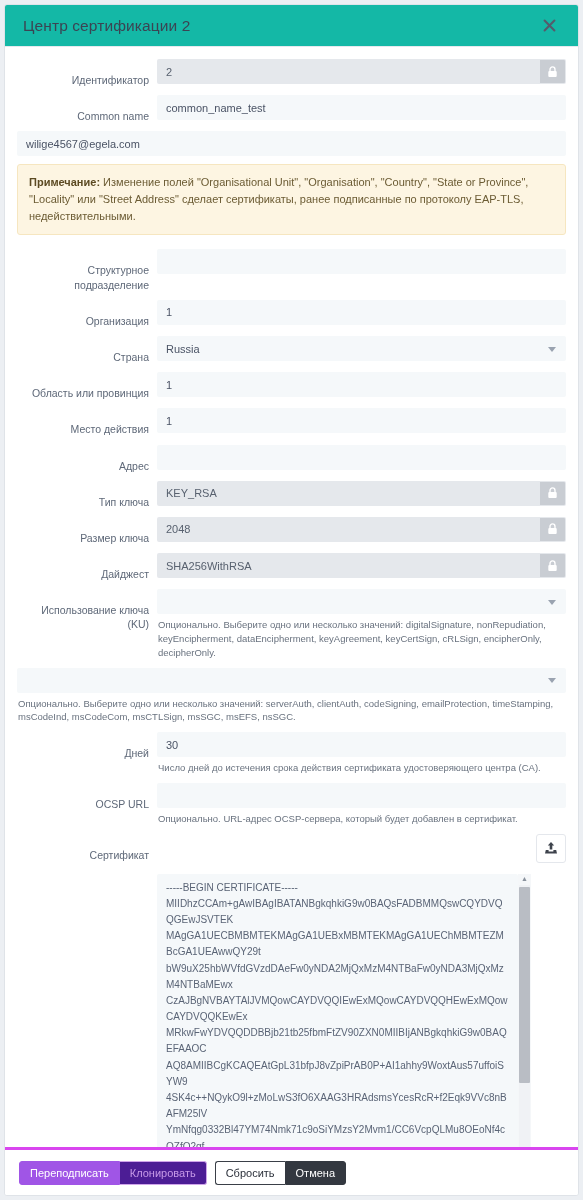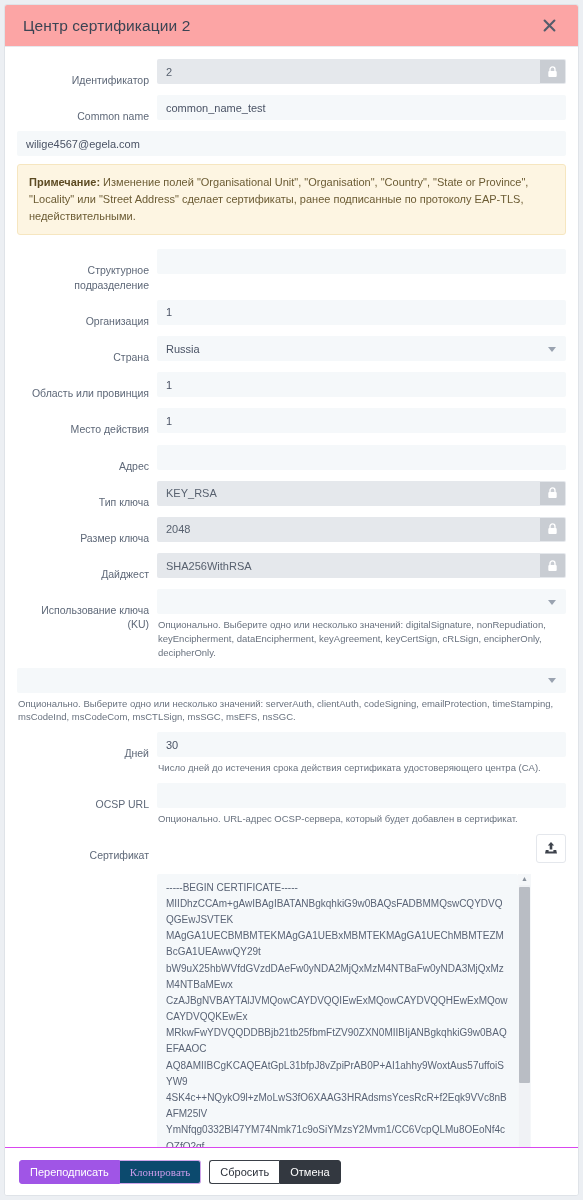--- a/index.html
+++ b/index.html
@@ -22,21 +22,21 @@
     flex-direction: column;
   }
   
   .modal-header {
     height: 42px;
     flex: 0 0 42px;
     border-bottom: 1px solid #e6e9ee;
     display: flex;
     align-items: center;
     padding: 0 18px 0 18px;
-    background: #fca5a5;
+    background: #14b8a6;
   }
   .modal-title {
     font-size: 15.5px;
     color: #3b4453;
     font-weight: 400;
     letter-spacing: .1px;
     flex: 1;
   }
   .close-btn {
     width: 22px; height: 22px;
@@ -201,21 +201,21 @@
     border: 1px solid #e4e7ec;
     border-radius: 3px;
     display: flex;
     align-items: center;
     justify-content: center;
     cursor: pointer;
   }
   
   .modal-footer {
     flex: 0 0 48px;
-    border-top: 1px solid #d946ef;
+    border-top: 3px solid #d946ef;
     display: flex;
     align-items: center;
     padding: 0 14px;
     gap: 0;
     background: #fff;
   }
   .btn {
     height: 24px;
     font-size: 11px;
     border-radius: 3px;
@@ -229,28 +229,27 @@
   }
   .btn-primary {
     background: #a14ee0;
     background: #a055e6;
     color: #fff;
     border: 1px solid #a055e6;
     border-top-right-radius: 0;
     border-bottom-right-radius: 0;
   }
   .btn-secondary {
-    background: #0c4a6e;
+    background: #4c1d95;
     color: #c79ae8;
     border: 1px solid #cfa5ea;
     border-left: none;
     border-top-left-radius: 0;
     border-bottom-left-radius: 0;
     margin-right: 8px;
-    font-family: Liberation Serif, serif;
   }
   .btn-light {
     background: #fff;
     color: #2b303a;
     border: 1px solid #3a3f47;
     border-right: none;
     border-top-right-radius: 0;
     border-bottom-right-radius: 0;
   }
   .btn-dark {

